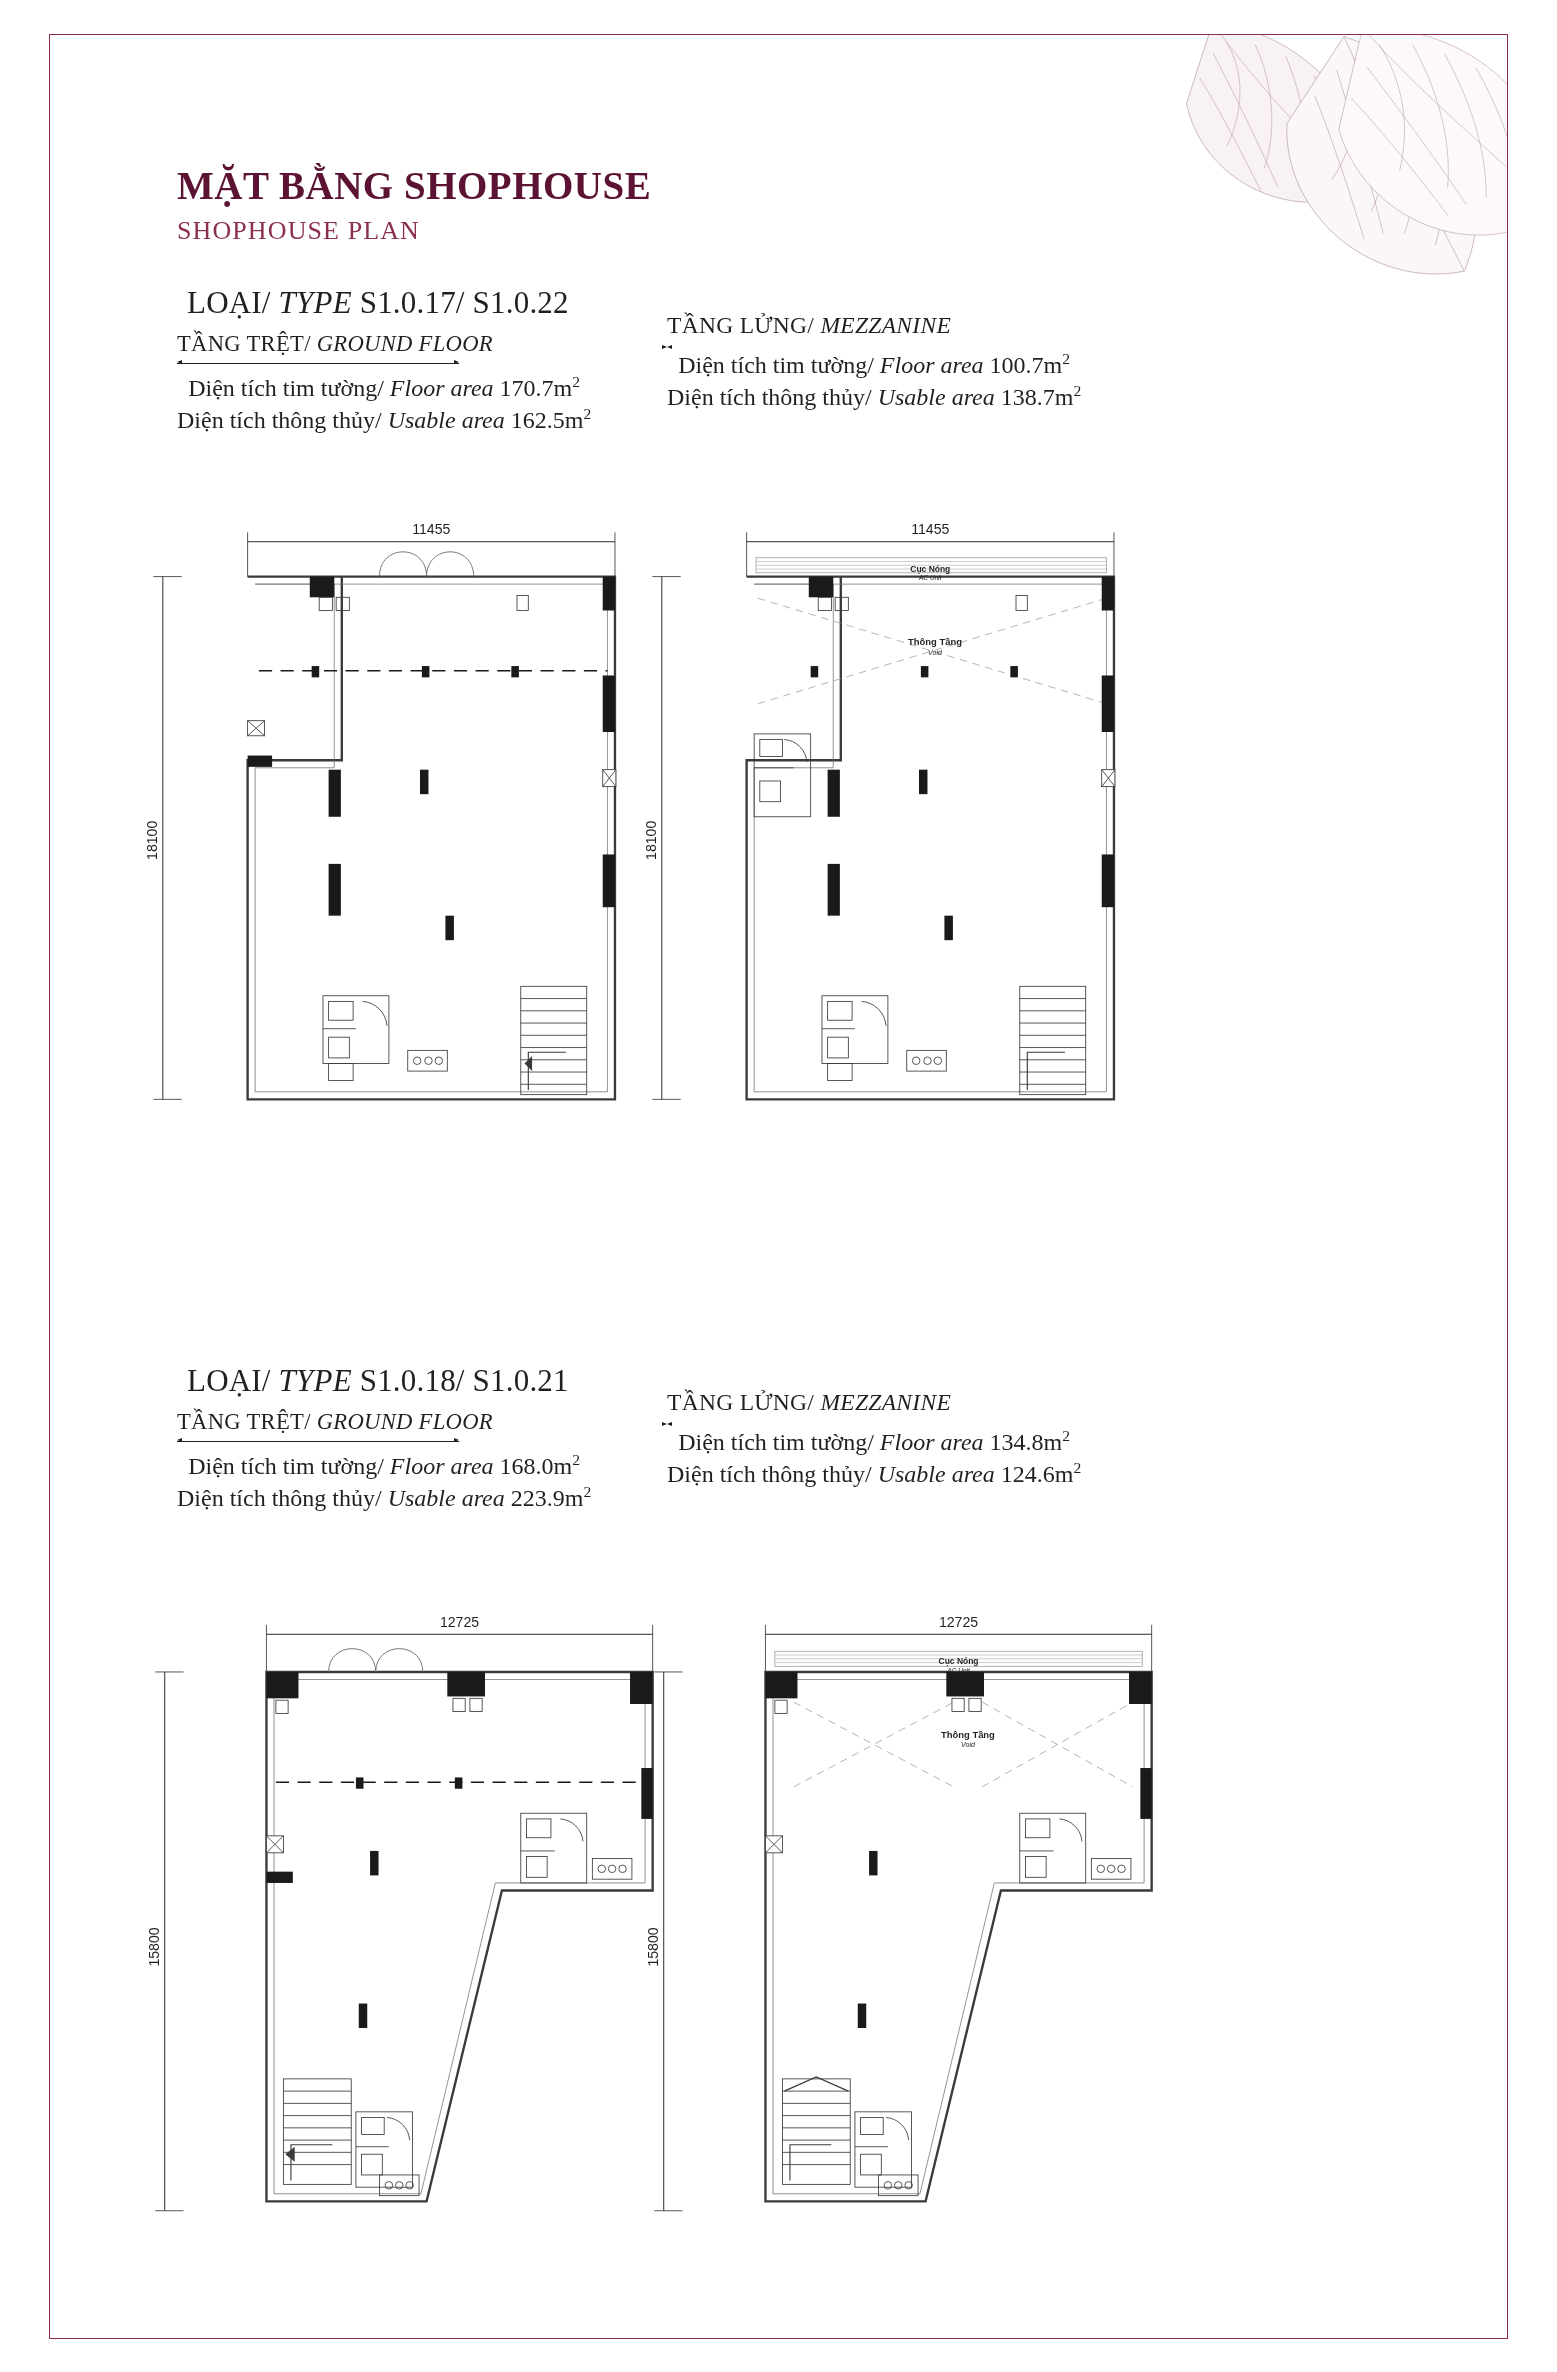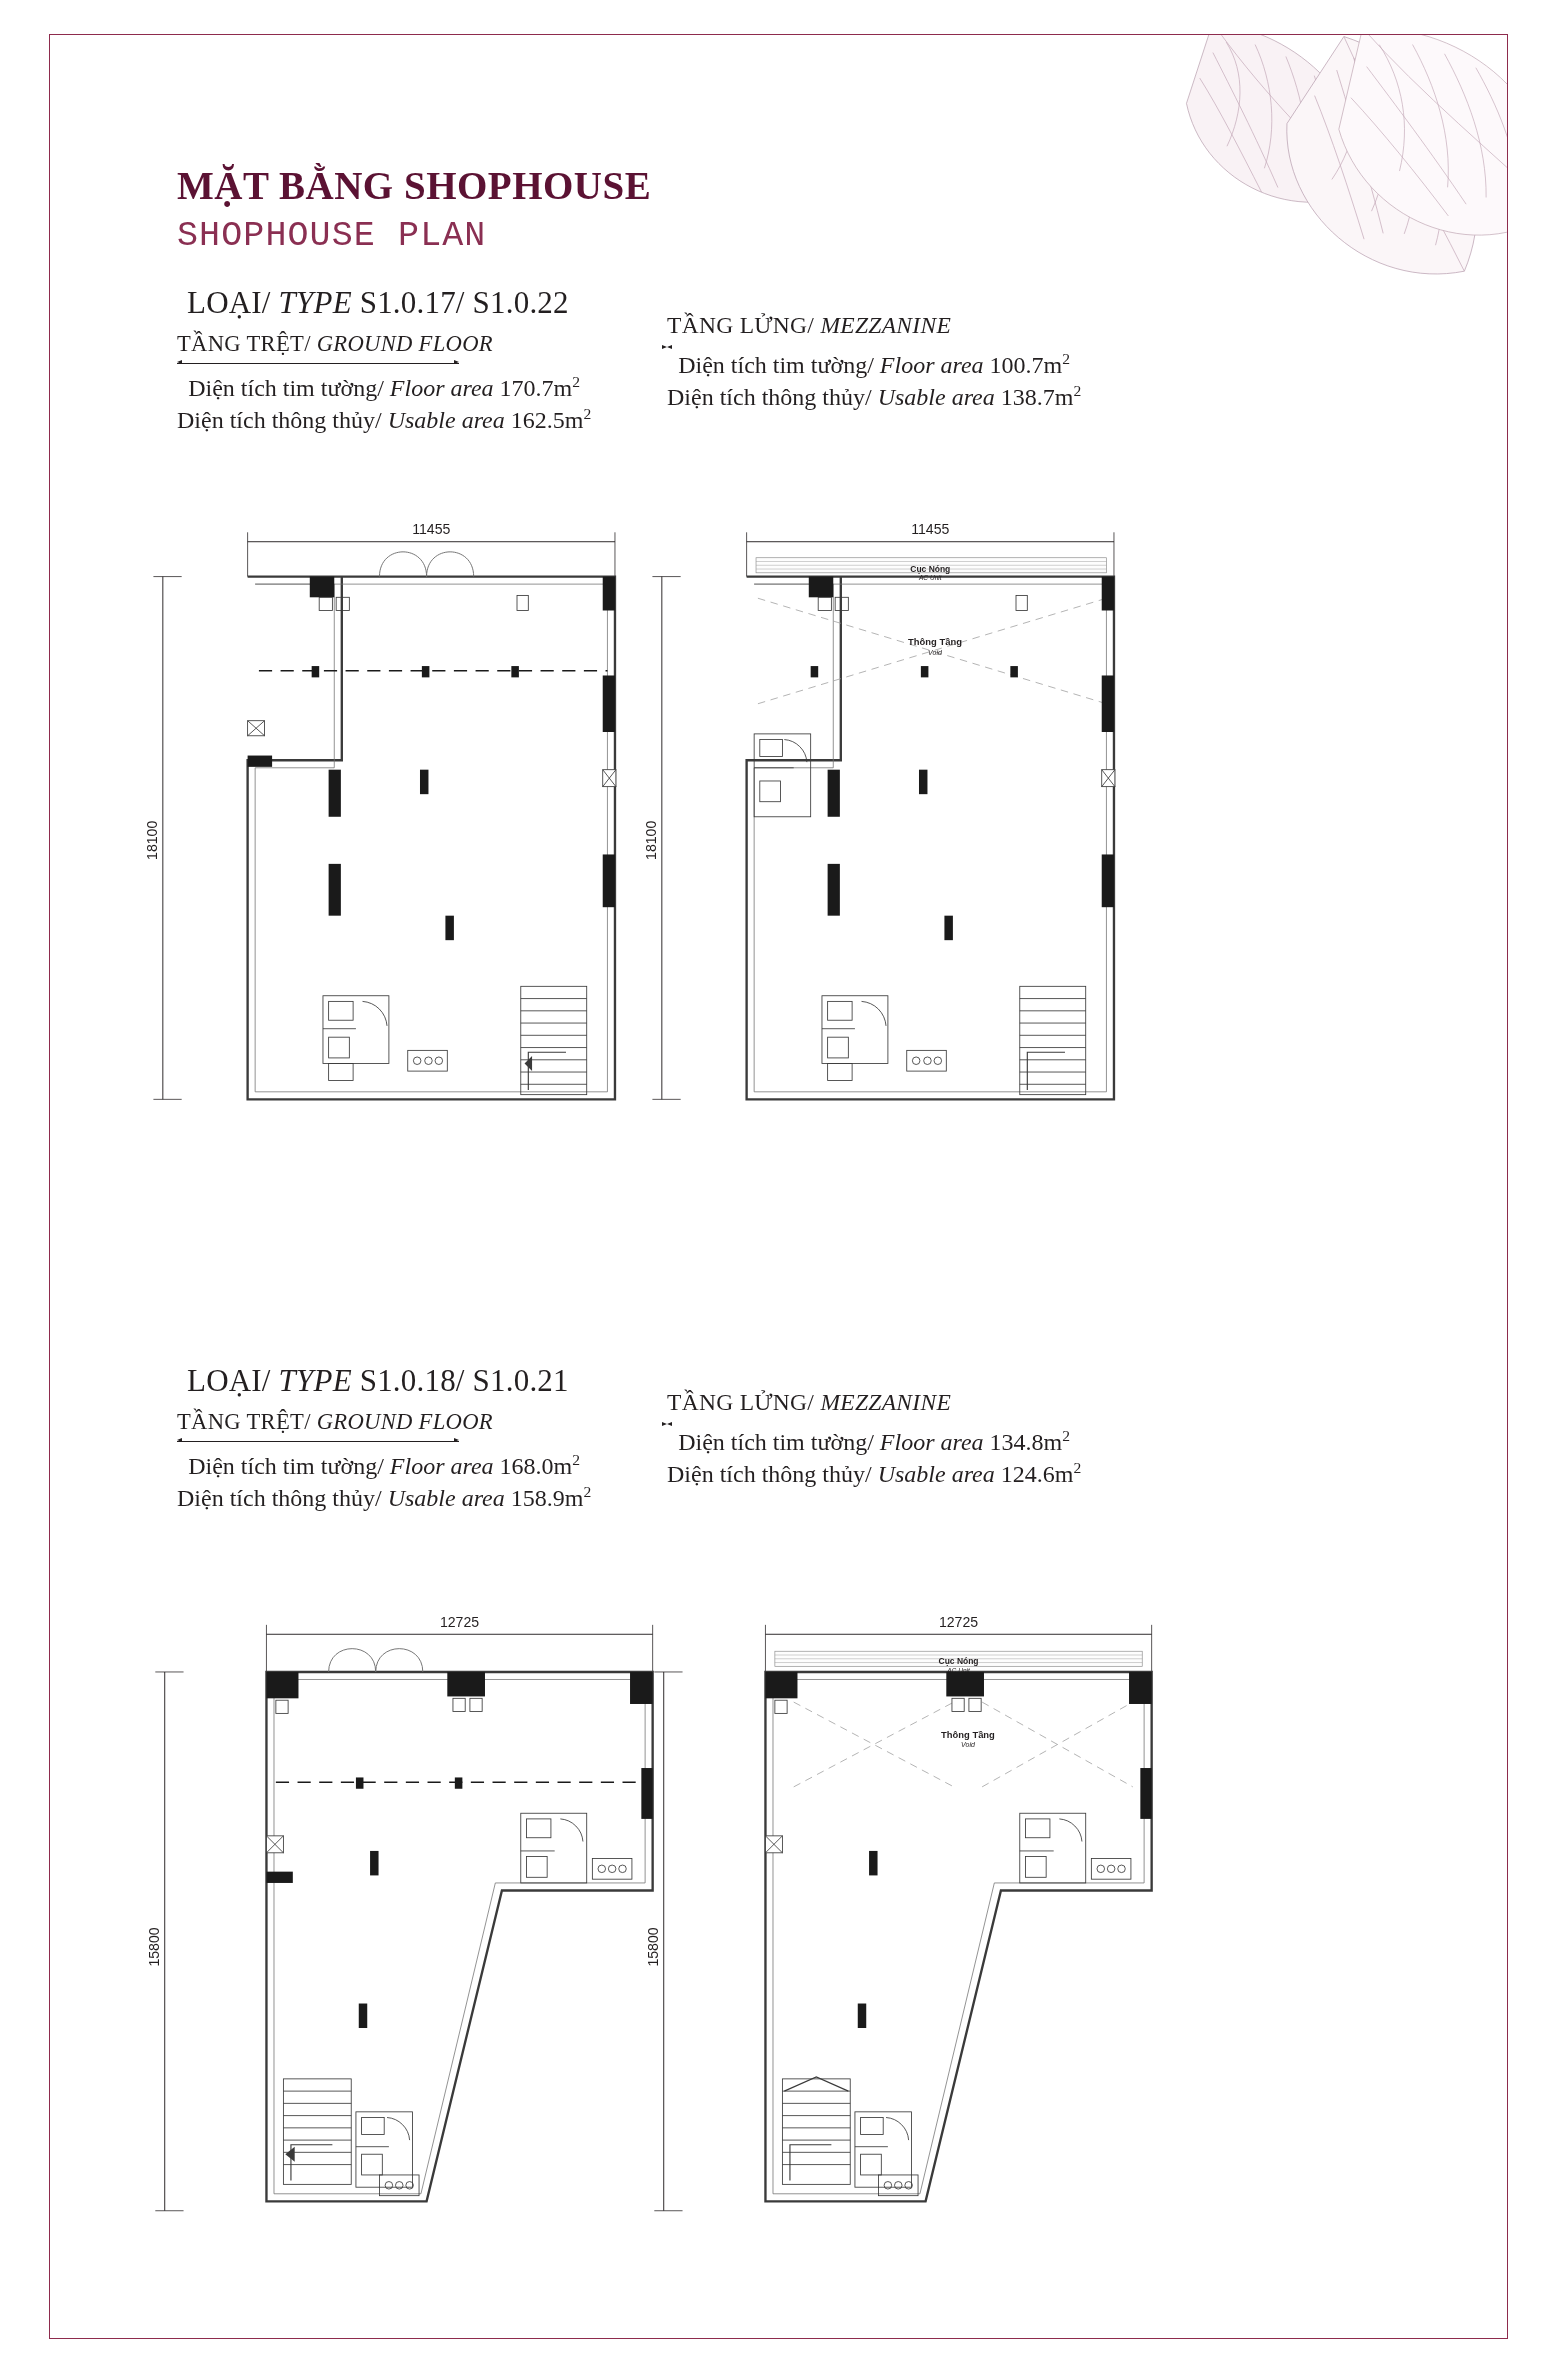--- a/index.html
+++ b/index.html
@@ -37,22 +37,22 @@
   .main-title{
     font-family:"Liberation Serif", serif;
     font-size:39px;
     letter-spacing:0.5px;
     color:#5b1233;
     font-weight:700;
     margin:0;
     line-height:1.05;
   }
   .sub-title{
-    font-family:Liberation Mono, monospace;
-    font-size:35px;
+    font-family:Liberation Serif, serif;
+    font-size:26px;
     letter-spacing:1.1px;
     color:#8a2f52;
     margin:9.4px 0 0 0;
     font-weight:400;
   }
 
   .unit{
     position:absolute;
   }
   .unit-type{
@@ -370,21 +370,21 @@
       </p>
       <div class="rule"></div>
       <p class="area-line">
         <span>Diện tích tim tường/</span>
         <span class="ital">Floor area</span>
         <span>168.0m</span><sup>2</sup>
       </p>
       <p class="area-line">
         <span>Diện tích thông thủy/</span>
         <span class="ital">Usable area</span>
-        <span>158.9m</span><sup>2</sup>
+        <span>223.9m</span><sup>2</sup>
       </p>
     </div>
 
     <div class="plan" style="left:94px; top:1554px;">
       <svg width="584" height="716" viewBox="0 0 620 760" xmlns="http://www.w3.org/2000/svg">
         <g font-family="Liberation Sans, sans-serif" font-size="15" fill="#231f20">
           <line x1="130" y1="48" x2="540" y2="48" stroke="#231f20" stroke-width="1"></line>
           <line x1="130" y1="38" x2="130" y2="88" stroke="#231f20" stroke-width="0.8"></line>
           <line x1="540" y1="38" x2="540" y2="88" stroke="#231f20" stroke-width="0.8"></line>
           <text x="335" y="40" text-anchor="middle">12725</text>

